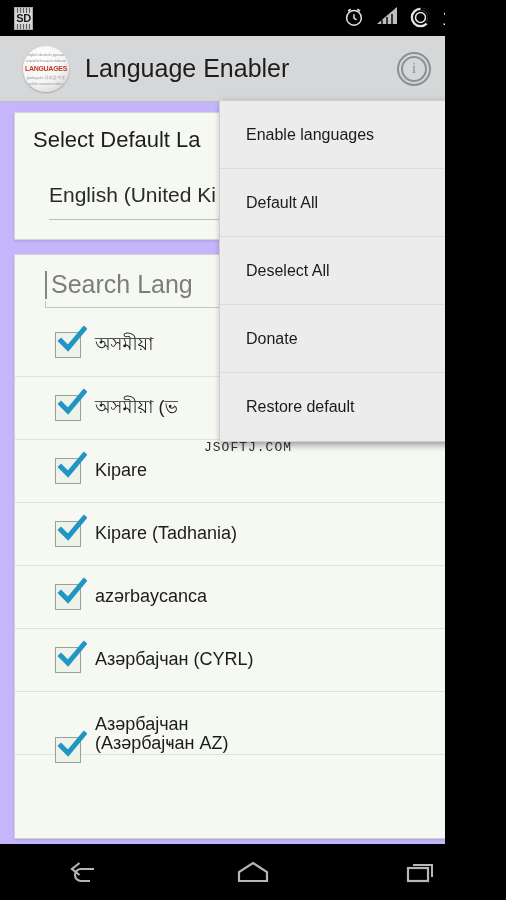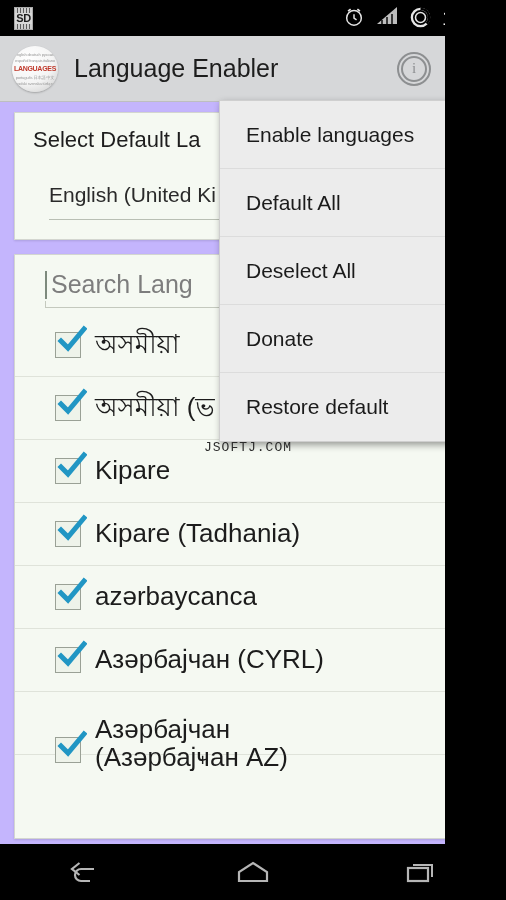--- a/index.html
+++ b/index.html
@@ -48,21 +48,21 @@
     font-family: "Liberation Sans", sans-serif;
   }
 
   
   .action-bar {
     position: absolute; top: 36px; left: 0;
     width: 506px; height: 66px;
     background: #d6d7d9;
     border-bottom: 1px solid #bdbec0;
     display: flex; align-items: center;
-    padding: 0 18px 0 12px;
+    padding: 0 18px 0 23px;
   }
   .app-logo {
     width: 46px; height: 46px; border-radius: 50%;
     background: radial-gradient(circle at 36% 30%, #ffffff 0%, #f4f4f4 55%, #d4d4d4 88%, #bfbfbf 100%);
     box-shadow: 0 1px 2px rgba(0,0,0,.25);
     position: relative; overflow: hidden; flex: 0 0 auto;
   }
   .app-logo .wc {
     position: absolute; left: 0; right: 0;
     text-align: center;
@@ -163,21 +163,21 @@
   .checkbox {
     position: relative; flex: 0 0 auto;
     width: 26px; height: 26px;
     background: #eef3ea;
     border: 1px solid #9aa196;
     margin-right: 14px;
   }
   .lang-row.tall .checkbox { margin-top: 22px; }
   .checkbox svg { position: absolute; left: 1px; top: -8px; }
   .lang-name {
-    font-size: 26px; color: #1c1c1c;
+    font-size: 18px; color: #1c1c1c;
     font-family: "Liberation Sans", sans-serif;
     white-space: nowrap; line-height: 1.08;
   }
   .lang-name.two-line { white-space: normal; }
 
   
   .watermark {
     position: absolute; left: 204px; top: 440px;
     font-family: "Liberation Mono", monospace;
     font-size: 13px; color: #2b2b2b; letter-spacing: 1px;
@@ -188,21 +188,21 @@
   .popup-menu {
     position: absolute; left: 219px; top: 100px; width: 275px;
     background: #ececec;
     border: 1px solid #cfcfcf;
     box-shadow: 2px 3px 7px rgba(0,0,0,.38);
     z-index: 20;
   }
   .menu-item {
     height: 68px; display: flex; align-items: center;
     padding-left: 26px;
-    font-size: 21px; color: #1b1b1b;
+    font-size: 16px; color: #1b1b1b;
     font-family: "Liberation Sans", sans-serif;
     border-bottom: 1px solid #dcdcdc;
     white-space: nowrap;
   }
   .menu-item:last-child { border-bottom: none; }
 
   
   .nav-bar {
     position: absolute; left: 0; bottom: 0;
     width: 506px; height: 56px; background: #000;

